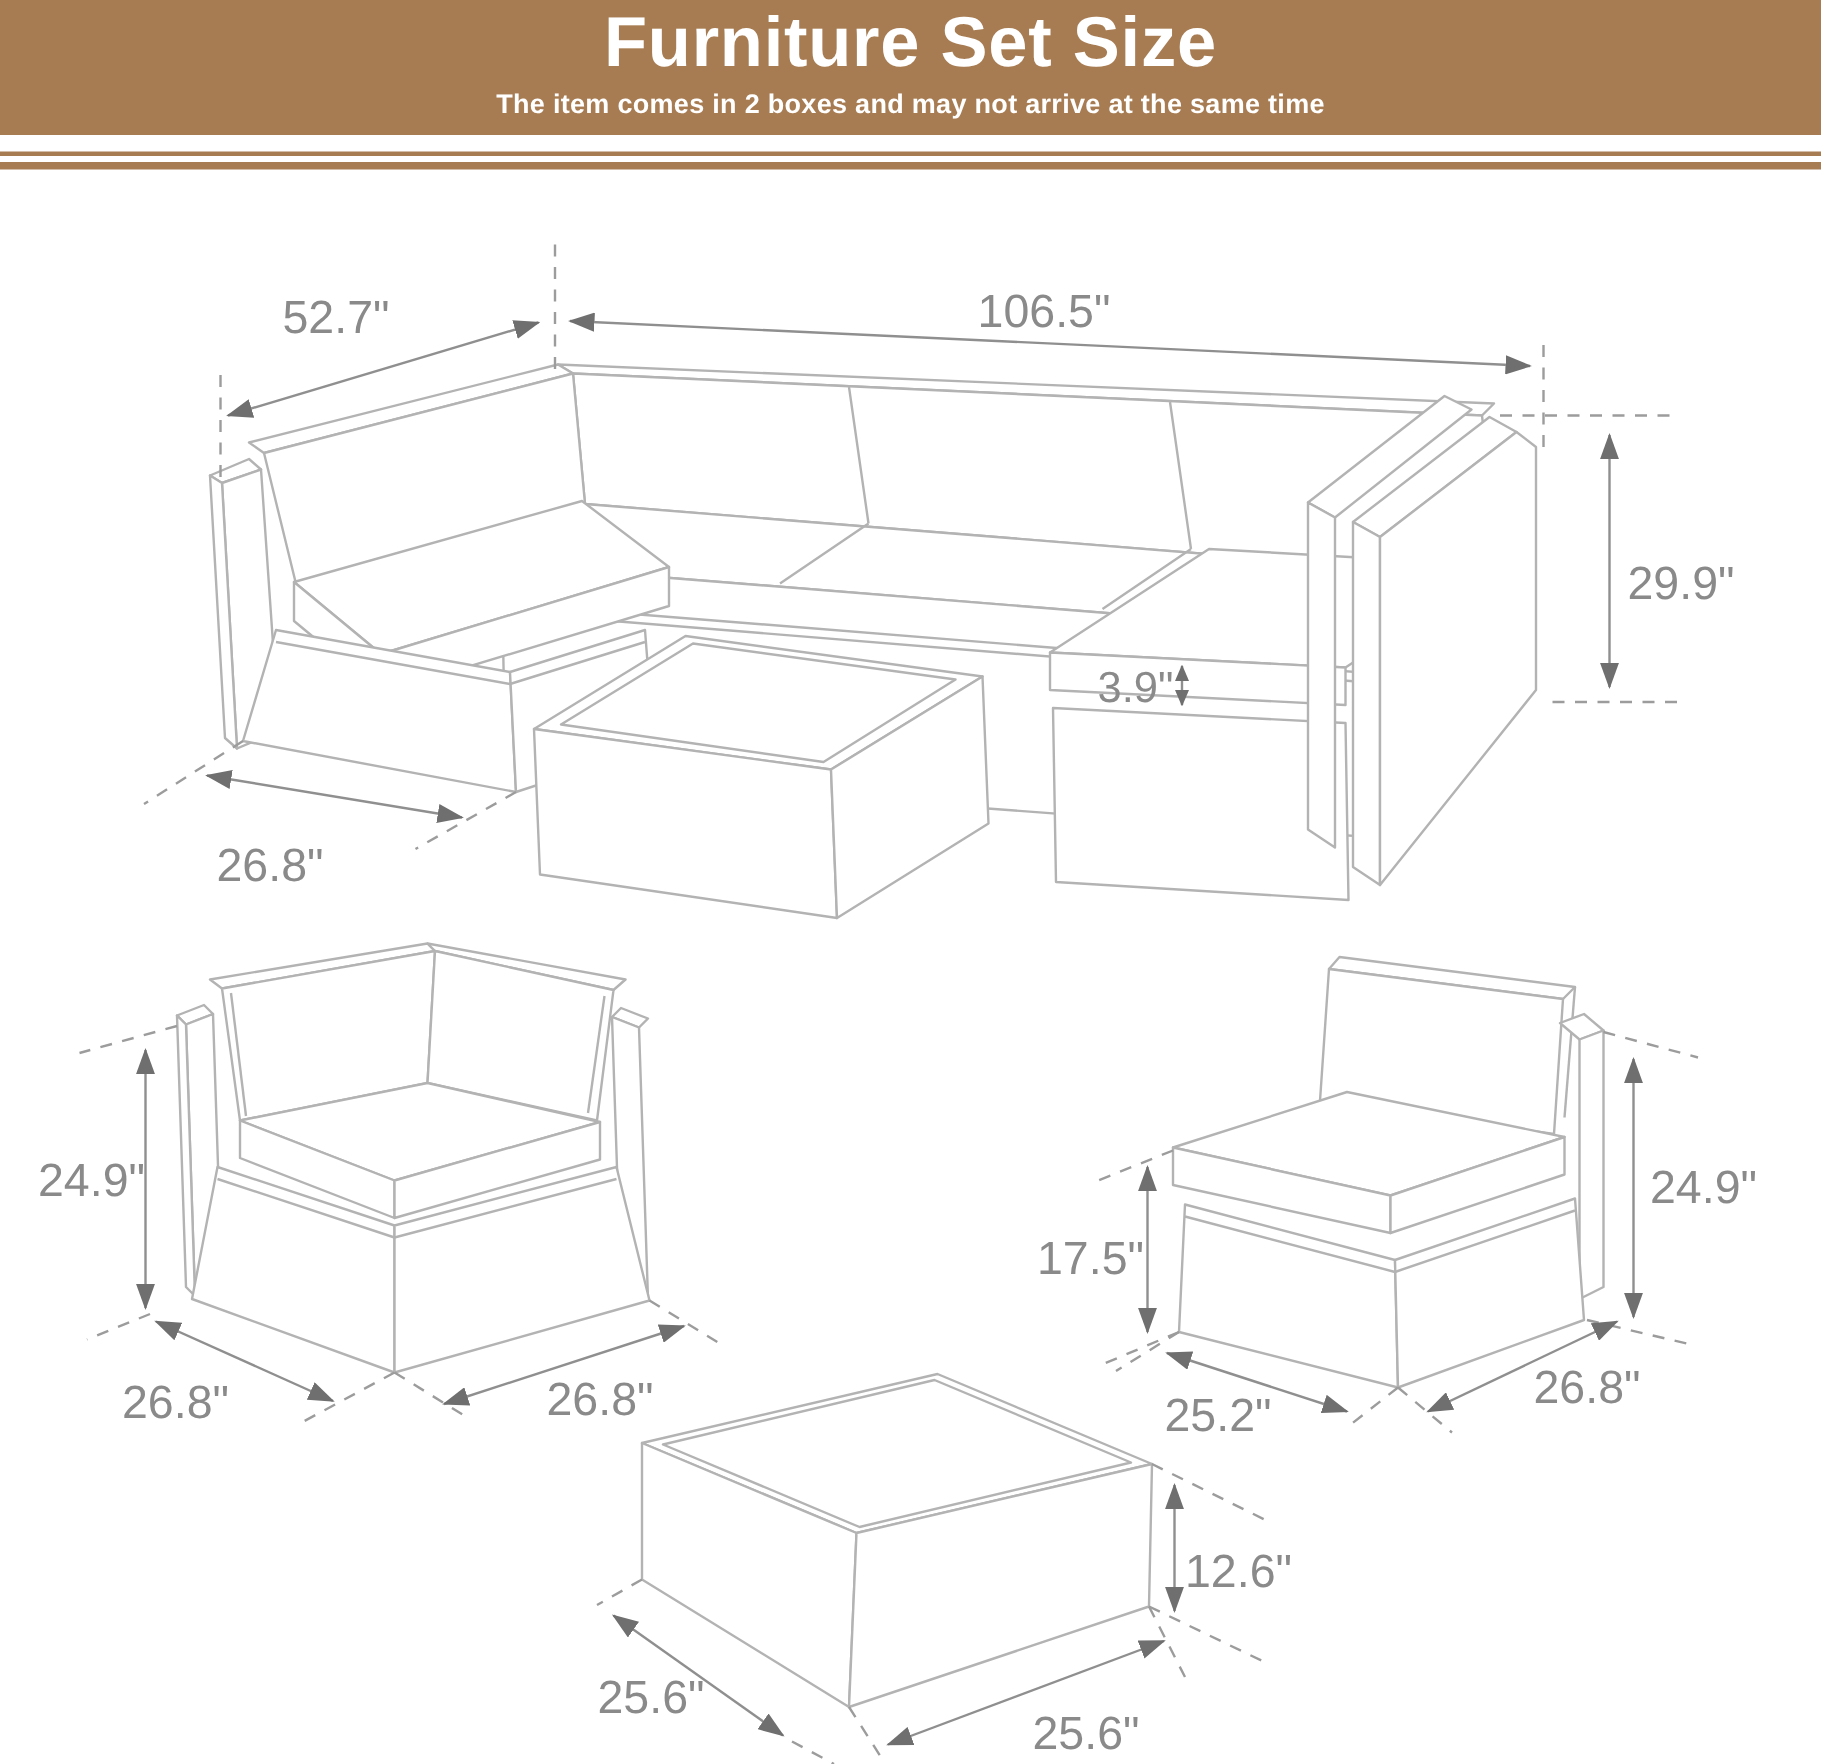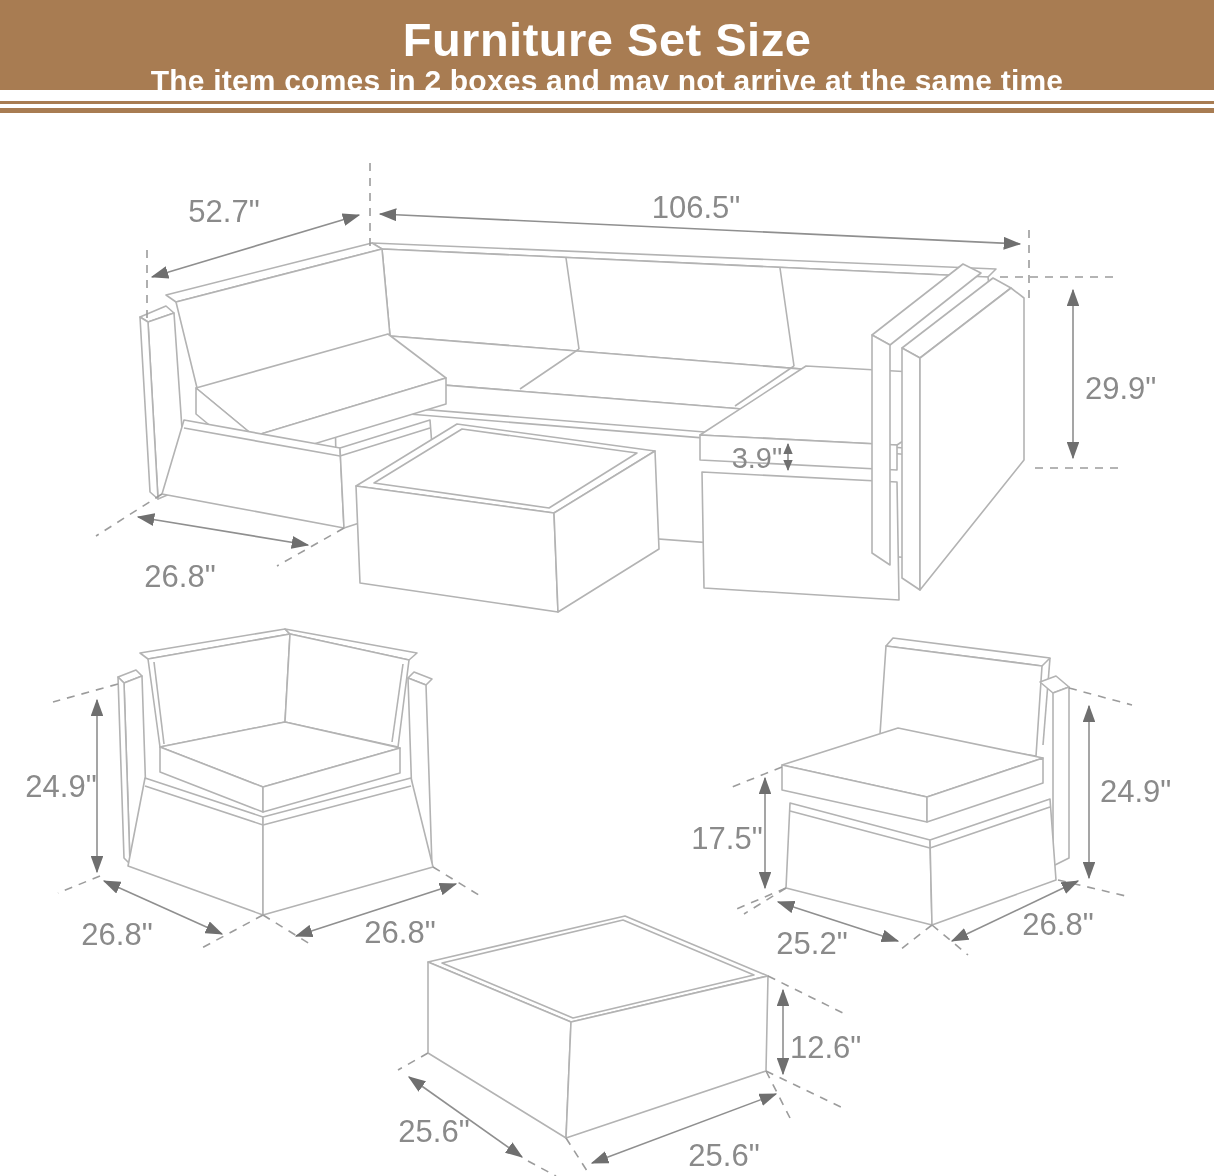--- a/index.html
+++ b/index.html
@@ -7,25 +7,25 @@
     position:relative; width:1214px; height:1176px; margin:0 auto;
     background:#ffffff; overflow:hidden;
     font-family:"Liberation Sans", sans-serif;
   }
   
   #banner {
     position:absolute; top:0; left:0; width:1214px; height:90px;
     background:#a87c52; text-align:center; color:#ffffff;
   }
   #banner .title {
-    margin:0; padding-top:14px; font-size:47px; line-height:52px; font-weight:bold;
+    margin:0; padding-top:2px; font-size:47px; line-height:52px; font-weight:bold;
     letter-spacing:0.5px;
   }
   #banner .subtitle {
-    margin:0; font-size:30px; line-height:30px; font-weight:bold; letter-spacing:0.2px;
+    margin:0; font-size:18px; line-height:30px; font-weight:bold; letter-spacing:0.2px;
   }
   .stripe { position:absolute; left:0; width:1214px; background:#a87c52; }
   #stripe-1 { top:101px; height:3px; }
   #stripe-2 { top:108px; height:5px; }
   
   #art { position:absolute; top:0; left:0; }
   .f   { fill:#ffffff; stroke:#b3b3b3; stroke-width:1.6; stroke-linejoin:round; }
   .l   { fill:none;    stroke:#b3b3b3; stroke-width:1.6; stroke-linejoin:round; }
   .dim { fill:none;    stroke:#8f8f8f; stroke-width:1.6; }
   .dsh { fill:none;    stroke:#9c9c9c; stroke-width:1.6; stroke-dasharray:8 7; }

